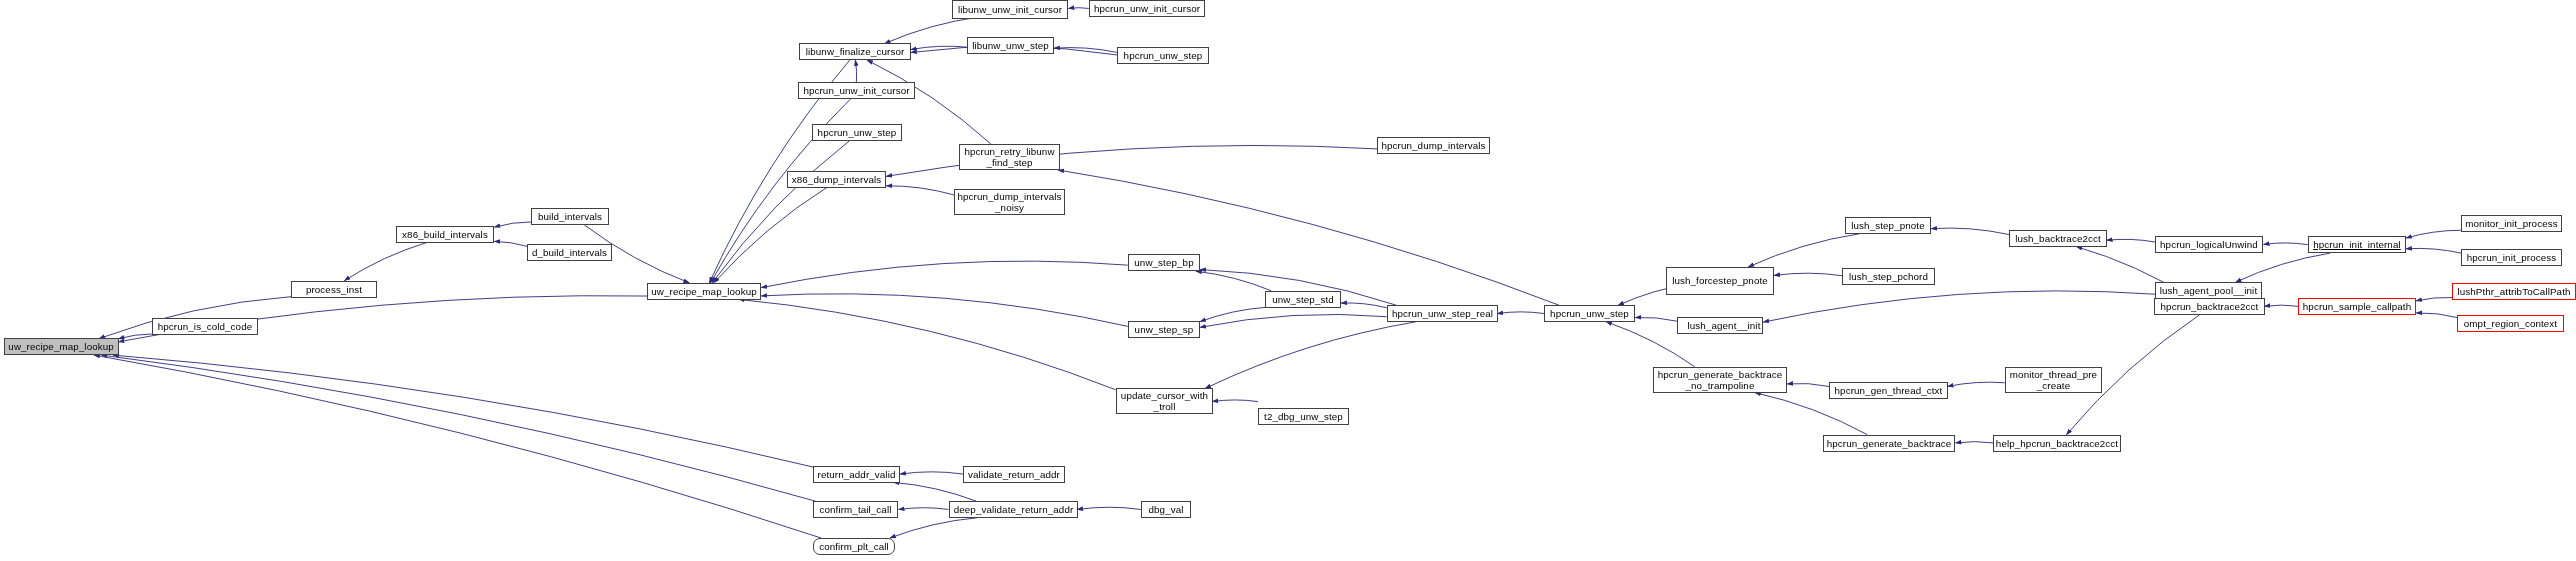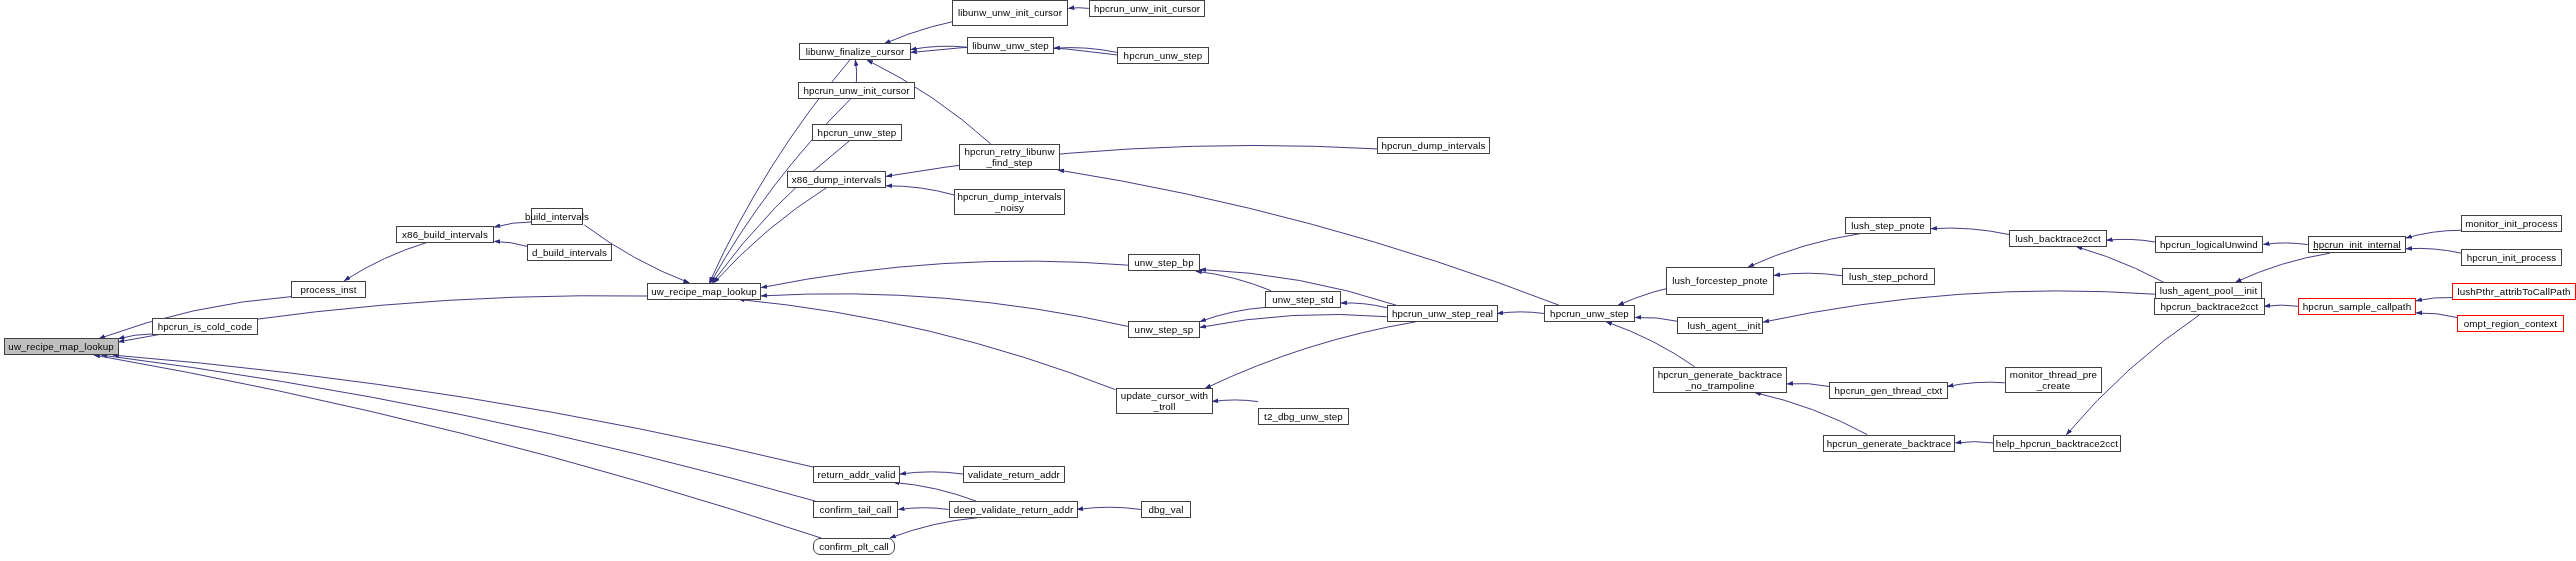--- a/index.html
+++ b/index.html
@@ -118,27 +118,27 @@
         <path d="M1127.8,693.0 Q641.9,554.8 140.7,491.0" marker-end="url(#arrow)"></path>
         <path d="M1312.0,704.5 Q1277.5,699.7 1243.0,704.5" marker-end="url(#arrow)"></path>
         <path d="M1351.5,716.0 Q1289.3,721.6 1231.0,744.0" marker-end="url(#arrow)"></path>
         <path d="M1135.8,744.0 Q642.3,580.6 130.2,491.0" marker-end="url(#arrow)"></path>
         <path d="M1578.0,704.5 Q1534.0,698.3 1490.0,704.5" marker-end="url(#arrow)"></path>
       </g>
   </svg>
   <div id="node-layer">
       <div class="node root" style="left: 3.6px; top: 338px; width: 115px; height: 16.6px;">uw_recipe_map_lookup</div>
       <div class="node" style="left: 152px; top: 318px; width: 106px; height: 16.6px;">hpcrun_is_cold_code</div>
-      <div class="node" style="left: 291px; top: 281px; width: 75px; height: 16.6px;">process_inst</div>
+      <div class="node" style="left: 291px; top: 281px; width: 86px; height: 16.6px;">process_inst</div>
       <div class="node" style="left: 396px; top: 226px; width: 98px; height: 16.6px;">x86_build_intervals</div>
-      <div class="node" style="left: 531px; top: 208px; width: 52px; height: 16.6px;">build_intervals</div>
+      <div class="node" style="left: 531px; top: 208px; width: 78px; height: 16.6px;">build_intervals</div>
       <div class="node" style="left: 527px; top: 244px; width: 85px; height: 16.6px;">d_build_intervals</div>
       <div class="node" style="left: 647px; top: 283px; width: 114px; height: 16.6px;">uw_recipe_map_lookup</div>
       <div class="node" style="left: 799px; top: 43px; width: 112px; height: 16.6px;">libunw_finalize_cursor</div>
-      <div class="node" style="left: 952px; top: 0px; width: 116px; height: 26px;">libunw_unw_init_cursor</div>
+      <div class="node" style="left: 952px; top: 0px; width: 116px; height: 19px;">libunw_unw_init_cursor</div>
       <div class="node" style="left: 1089px; top: 0px; width: 116px; height: 16.6px;">hpcrun_unw_init_cursor</div>
       <div class="node" style="left: 967px; top: 37px; width: 87px; height: 16.6px;">libunw_unw_step</div>
       <div class="node" style="left: 1117px; top: 47px; width: 92px; height: 16.6px;">hpcrun_unw_step</div>
       <div class="node" style="left: 798px; top: 82px; width: 117px; height: 16.6px;">hpcrun_unw_init_cursor</div>
       <div class="node" style="left: 812px; top: 124px; width: 90px; height: 16.6px;">hpcrun_unw_step</div>
       <div class="node" style="left: 787px; top: 171px; width: 99px; height: 16.6px;">x86_dump_intervals</div>
       <div class="node" style="left: 959px; top: 144px; width: 101px; height: 26px;">hpcrun_retry_libunw
 _find_step</div>
       <div class="node" style="left: 954px; top: 189px; width: 111px; height: 26px;">hpcrun_dump_intervals
 _noisy</div>

